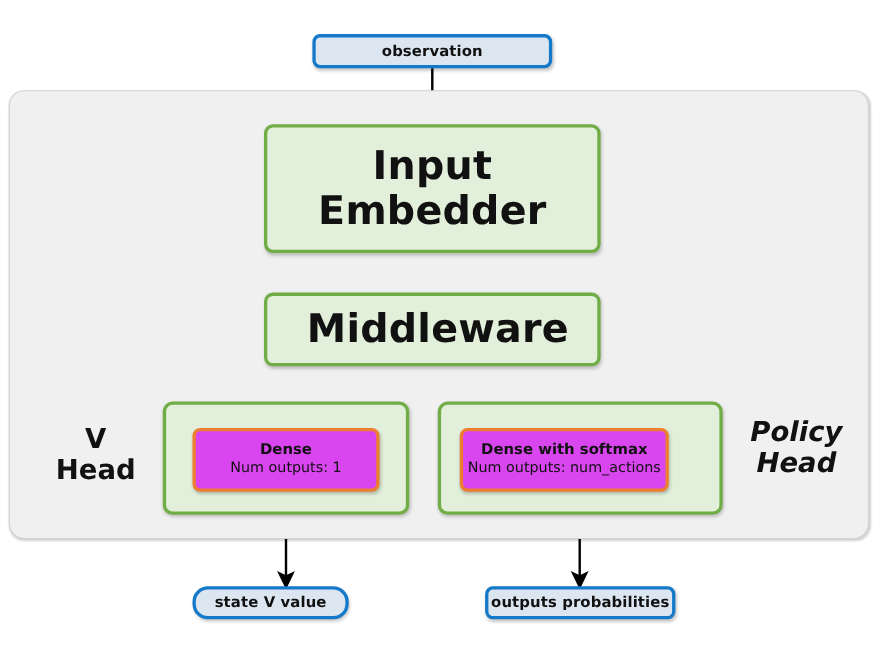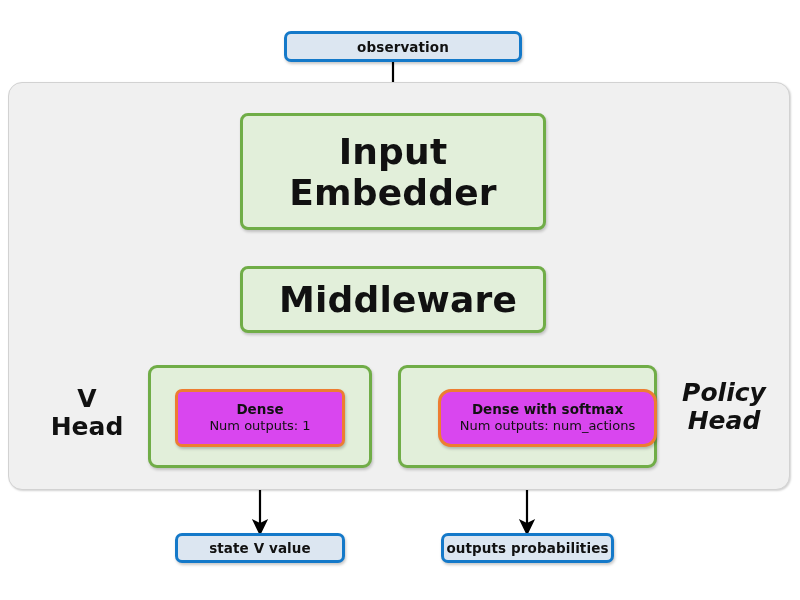--- a/index.html
+++ b/index.html
@@ -144,21 +144,21 @@
       <path d="M260,447 L260,527" stroke="#000000" stroke-width="2.2" fill="none" marker-end="url(#arrowhead)"></path>
     </g>
 
     <g>
       <path d="M527,447 L527,527" stroke="#000000" stroke-width="2.2" fill="none" marker-end="url(#arrowhead)"></path>
     </g>
   </svg>
 
   <div class="node group-outer" style="left:8px; top:82px; width:782px; height:408px;"></div>
 
-  <div class="node io-box" style="left:284px; top:31px; width:238px; height:31px;">
+  <div class="node io-box" style="left:284px; top:31px; width:218px; height:31px;">
     <span class="label">observation</span>
   </div>
 
   <div class="node green-box" style="left:240px; top:113px; width:306px; height:117px;">
     <span class="label-big">Input Embedder</span>
   </div>
 
   <div class="node green-box" style="left:240px; top:266px; width:306px; height:67px;padding-left:10px;">
     <span class="label-big">Middleware</span>
   </div>
@@ -167,30 +167,30 @@
   <div class="orange-box" style="left:175px; top:389px; width:170px; height:58px;">
     <span class="title">Dense</span>
     <span class="sub">Num outputs: 1</span>
   </div>
   <div class="caption" style="left:38px; top:385px; width:98px;">
     <div>V</div>
     <div>Head</div>
   </div>
 
   <div class="node head-group" style="left:398px; top:365px; width:259px; height:103px;"></div>
-  <div class="orange-box" style="left:438px; top:389px; width:219px; height:58px;border-radius:13px;">
+  <div class="orange-box" style="left:418px; top:389px; width:190px; height:58px;">
     <span class="title">Dense with softmax</span>
     <span class="sub">Num outputs: num_actions</span>
   </div>
   <div class="caption" style="left:664px; top:379px; width:120px;font-style:italic;">
     <div>Policy</div>
     <div>Head</div>
   </div>
 
-  <div class="node io-box" style="left:175px; top:533px; width:170px; height:30px;">
+  <div class="node io-box" style="left:175px; top:533px; width:142px; height:30px;border-radius:14px;">
     <span class="label">state V value</span>
   </div>
 
   <div class="node io-box" style="left:441px; top:533px; width:173px; height:30px;">
     <span class="label">outputs probabilities</span>
   </div>
 
 </div>
 
 </body></html>

